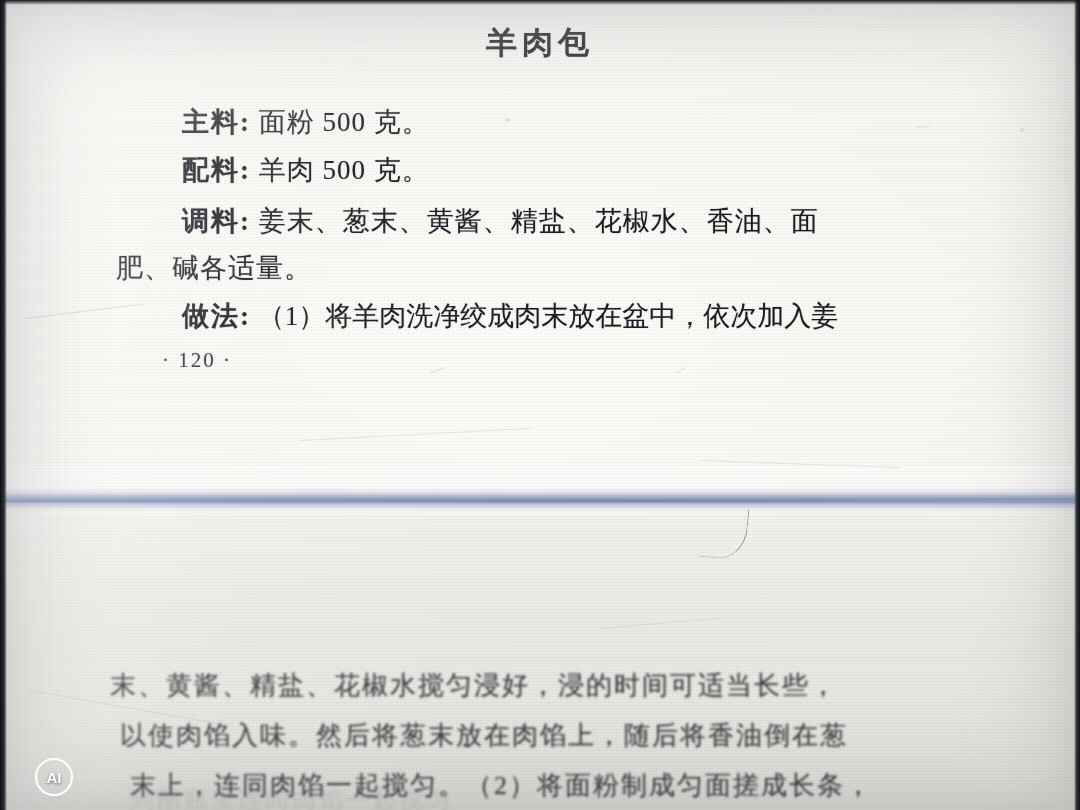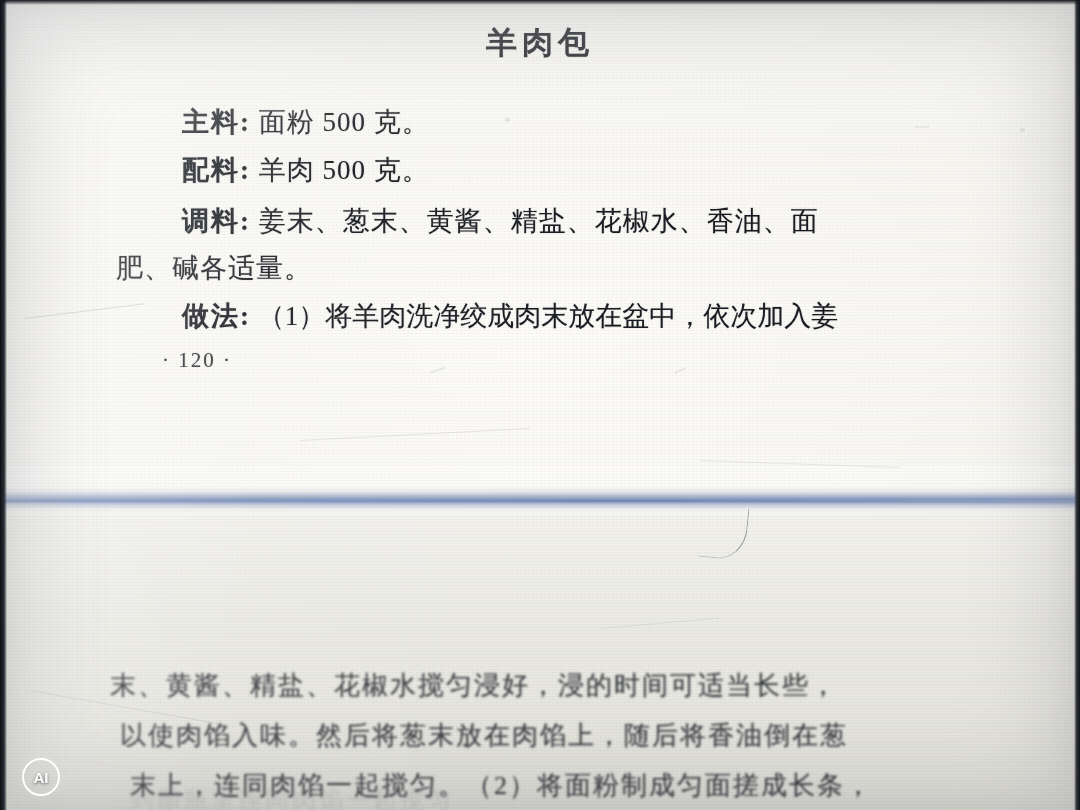--- a/index.html
+++ b/index.html
@@ -203,21 +203,21 @@
     border-right: 1.6px solid rgba(80,84,96,0.55);
     border-bottom: 1.6px solid rgba(80,84,96,0.30);
     border-radius: 0 0 60% 0;
     transform: rotate(6deg);
     pointer-events: none;
   }
 
   
   .watermark {
     position: absolute;
-    left: 22px;
+    left: 35px;
     bottom: 14px;
     display: flex;
     align-items: center;
     gap: 11px;
     color: #ffffff;
     text-shadow: 0 1px 3px rgba(0,0,0,0.55);
   }
   .ai-badge {
     width: 34px; height: 34px;
     border-radius: 50%;

